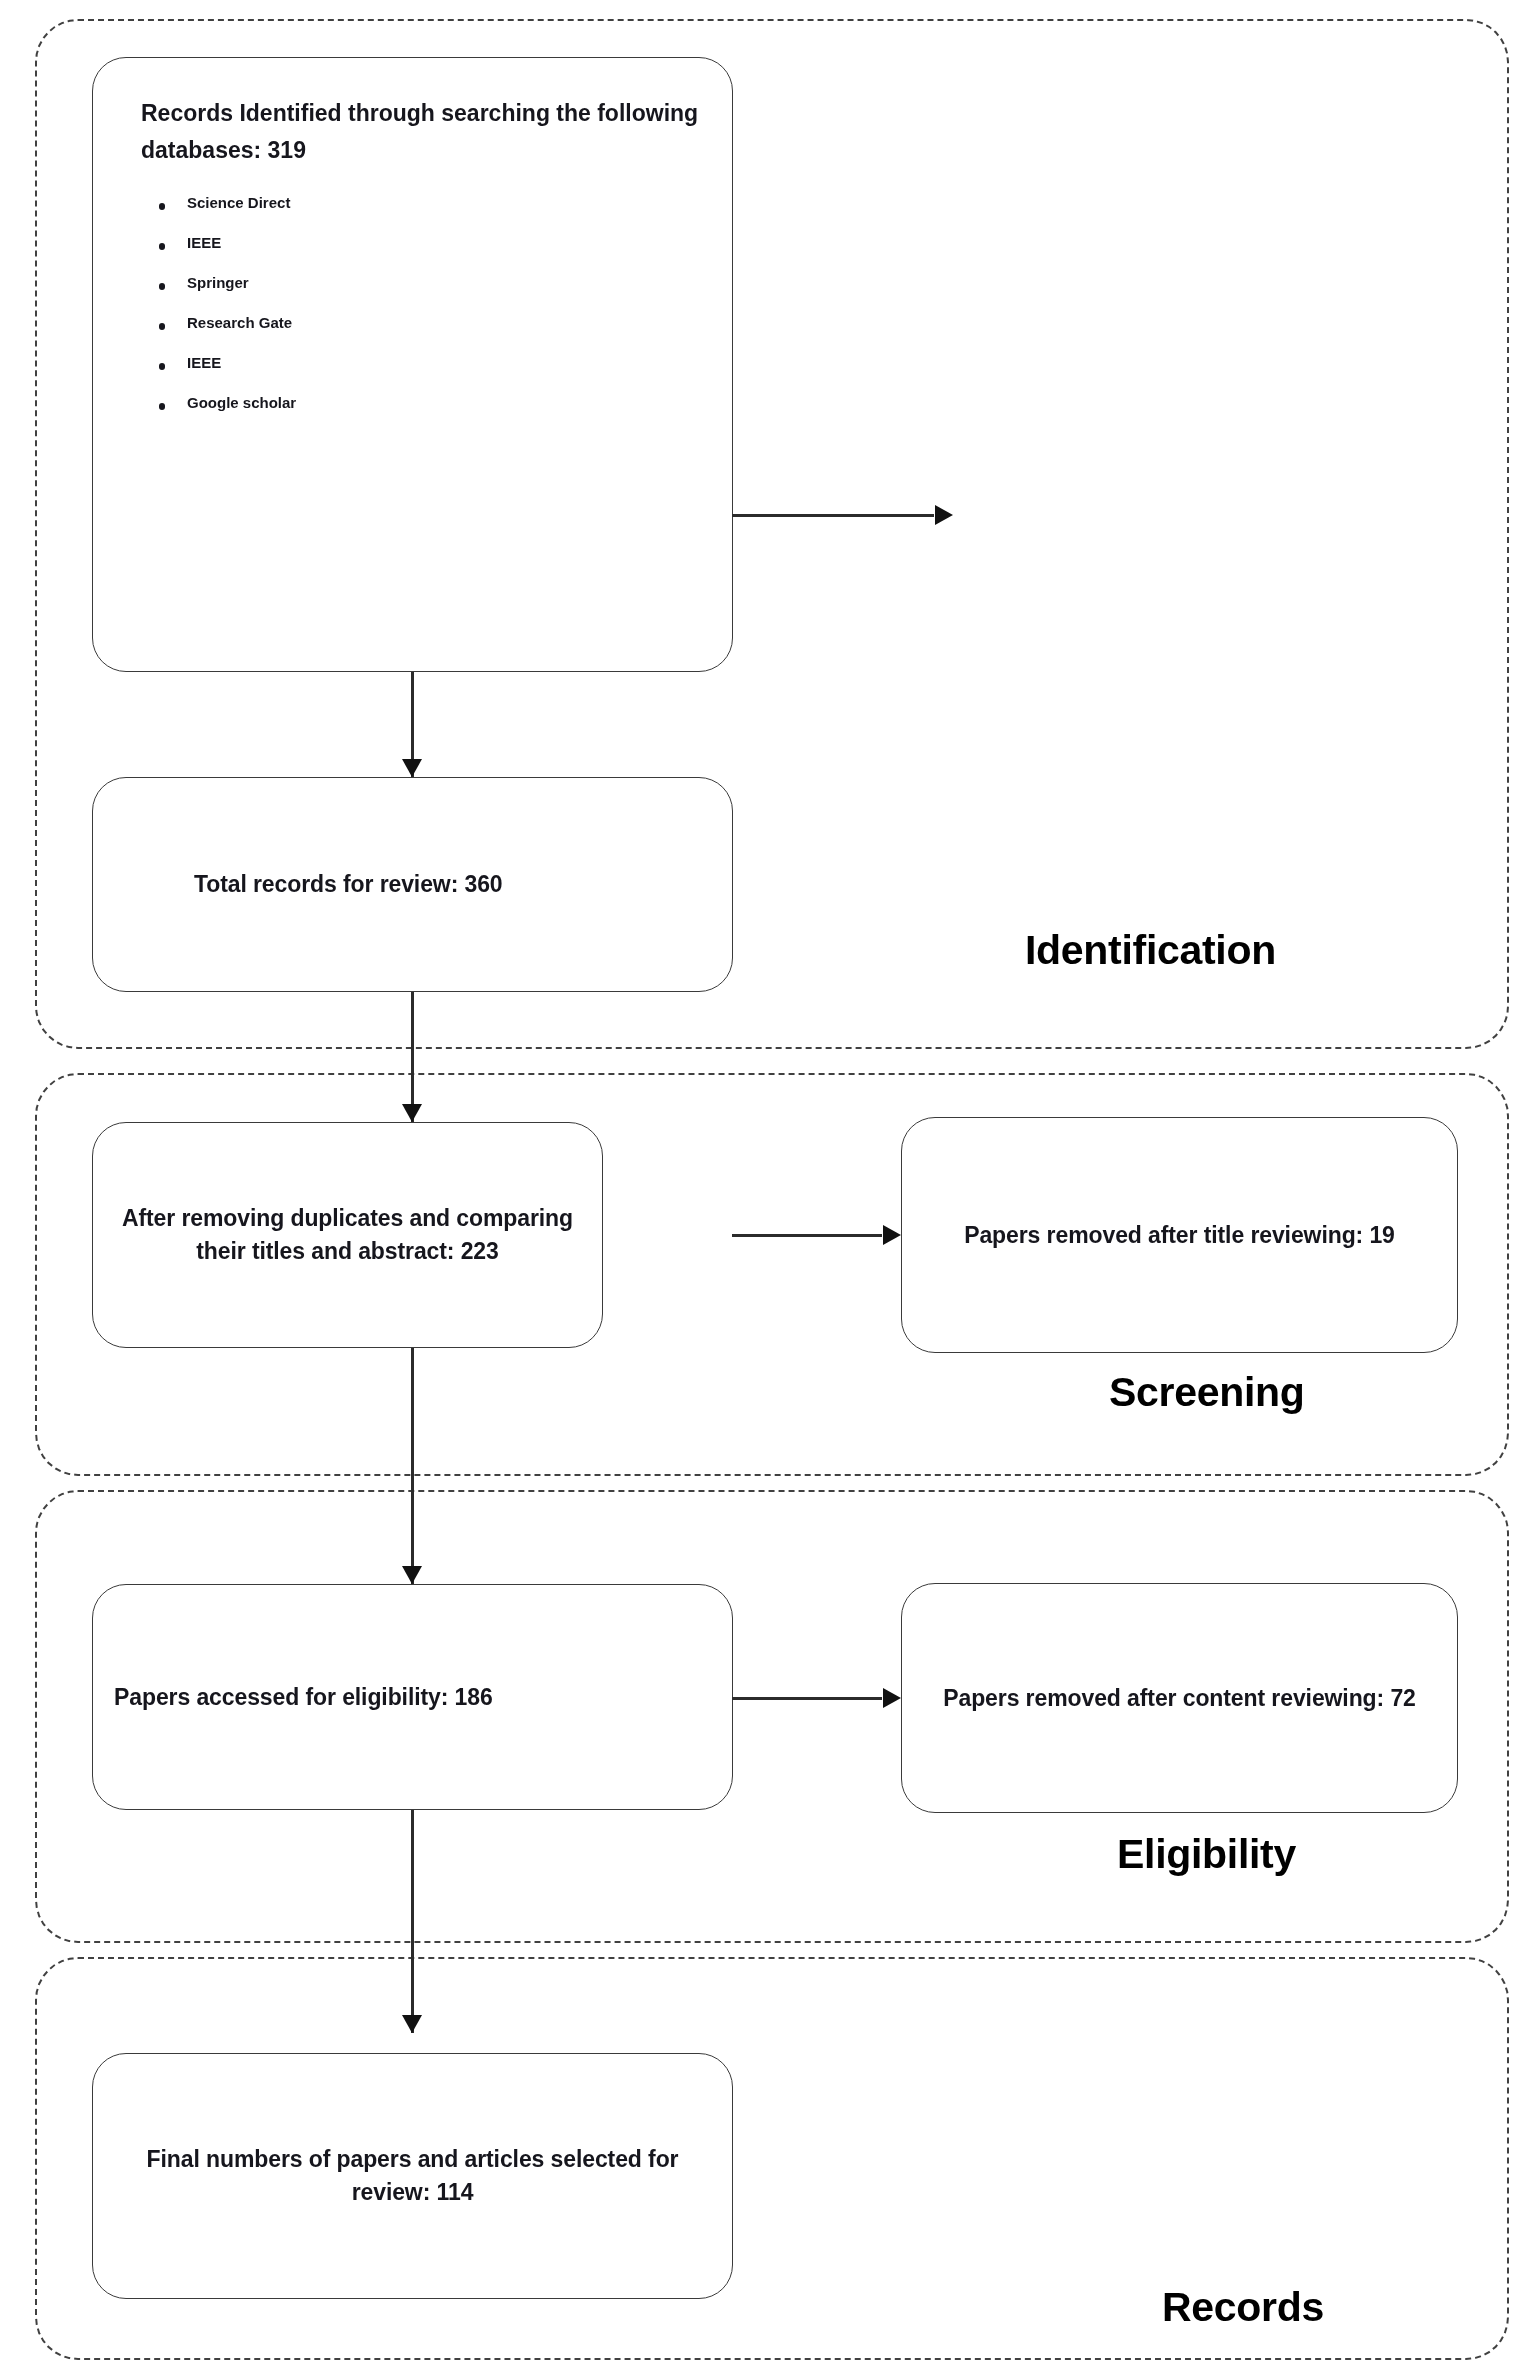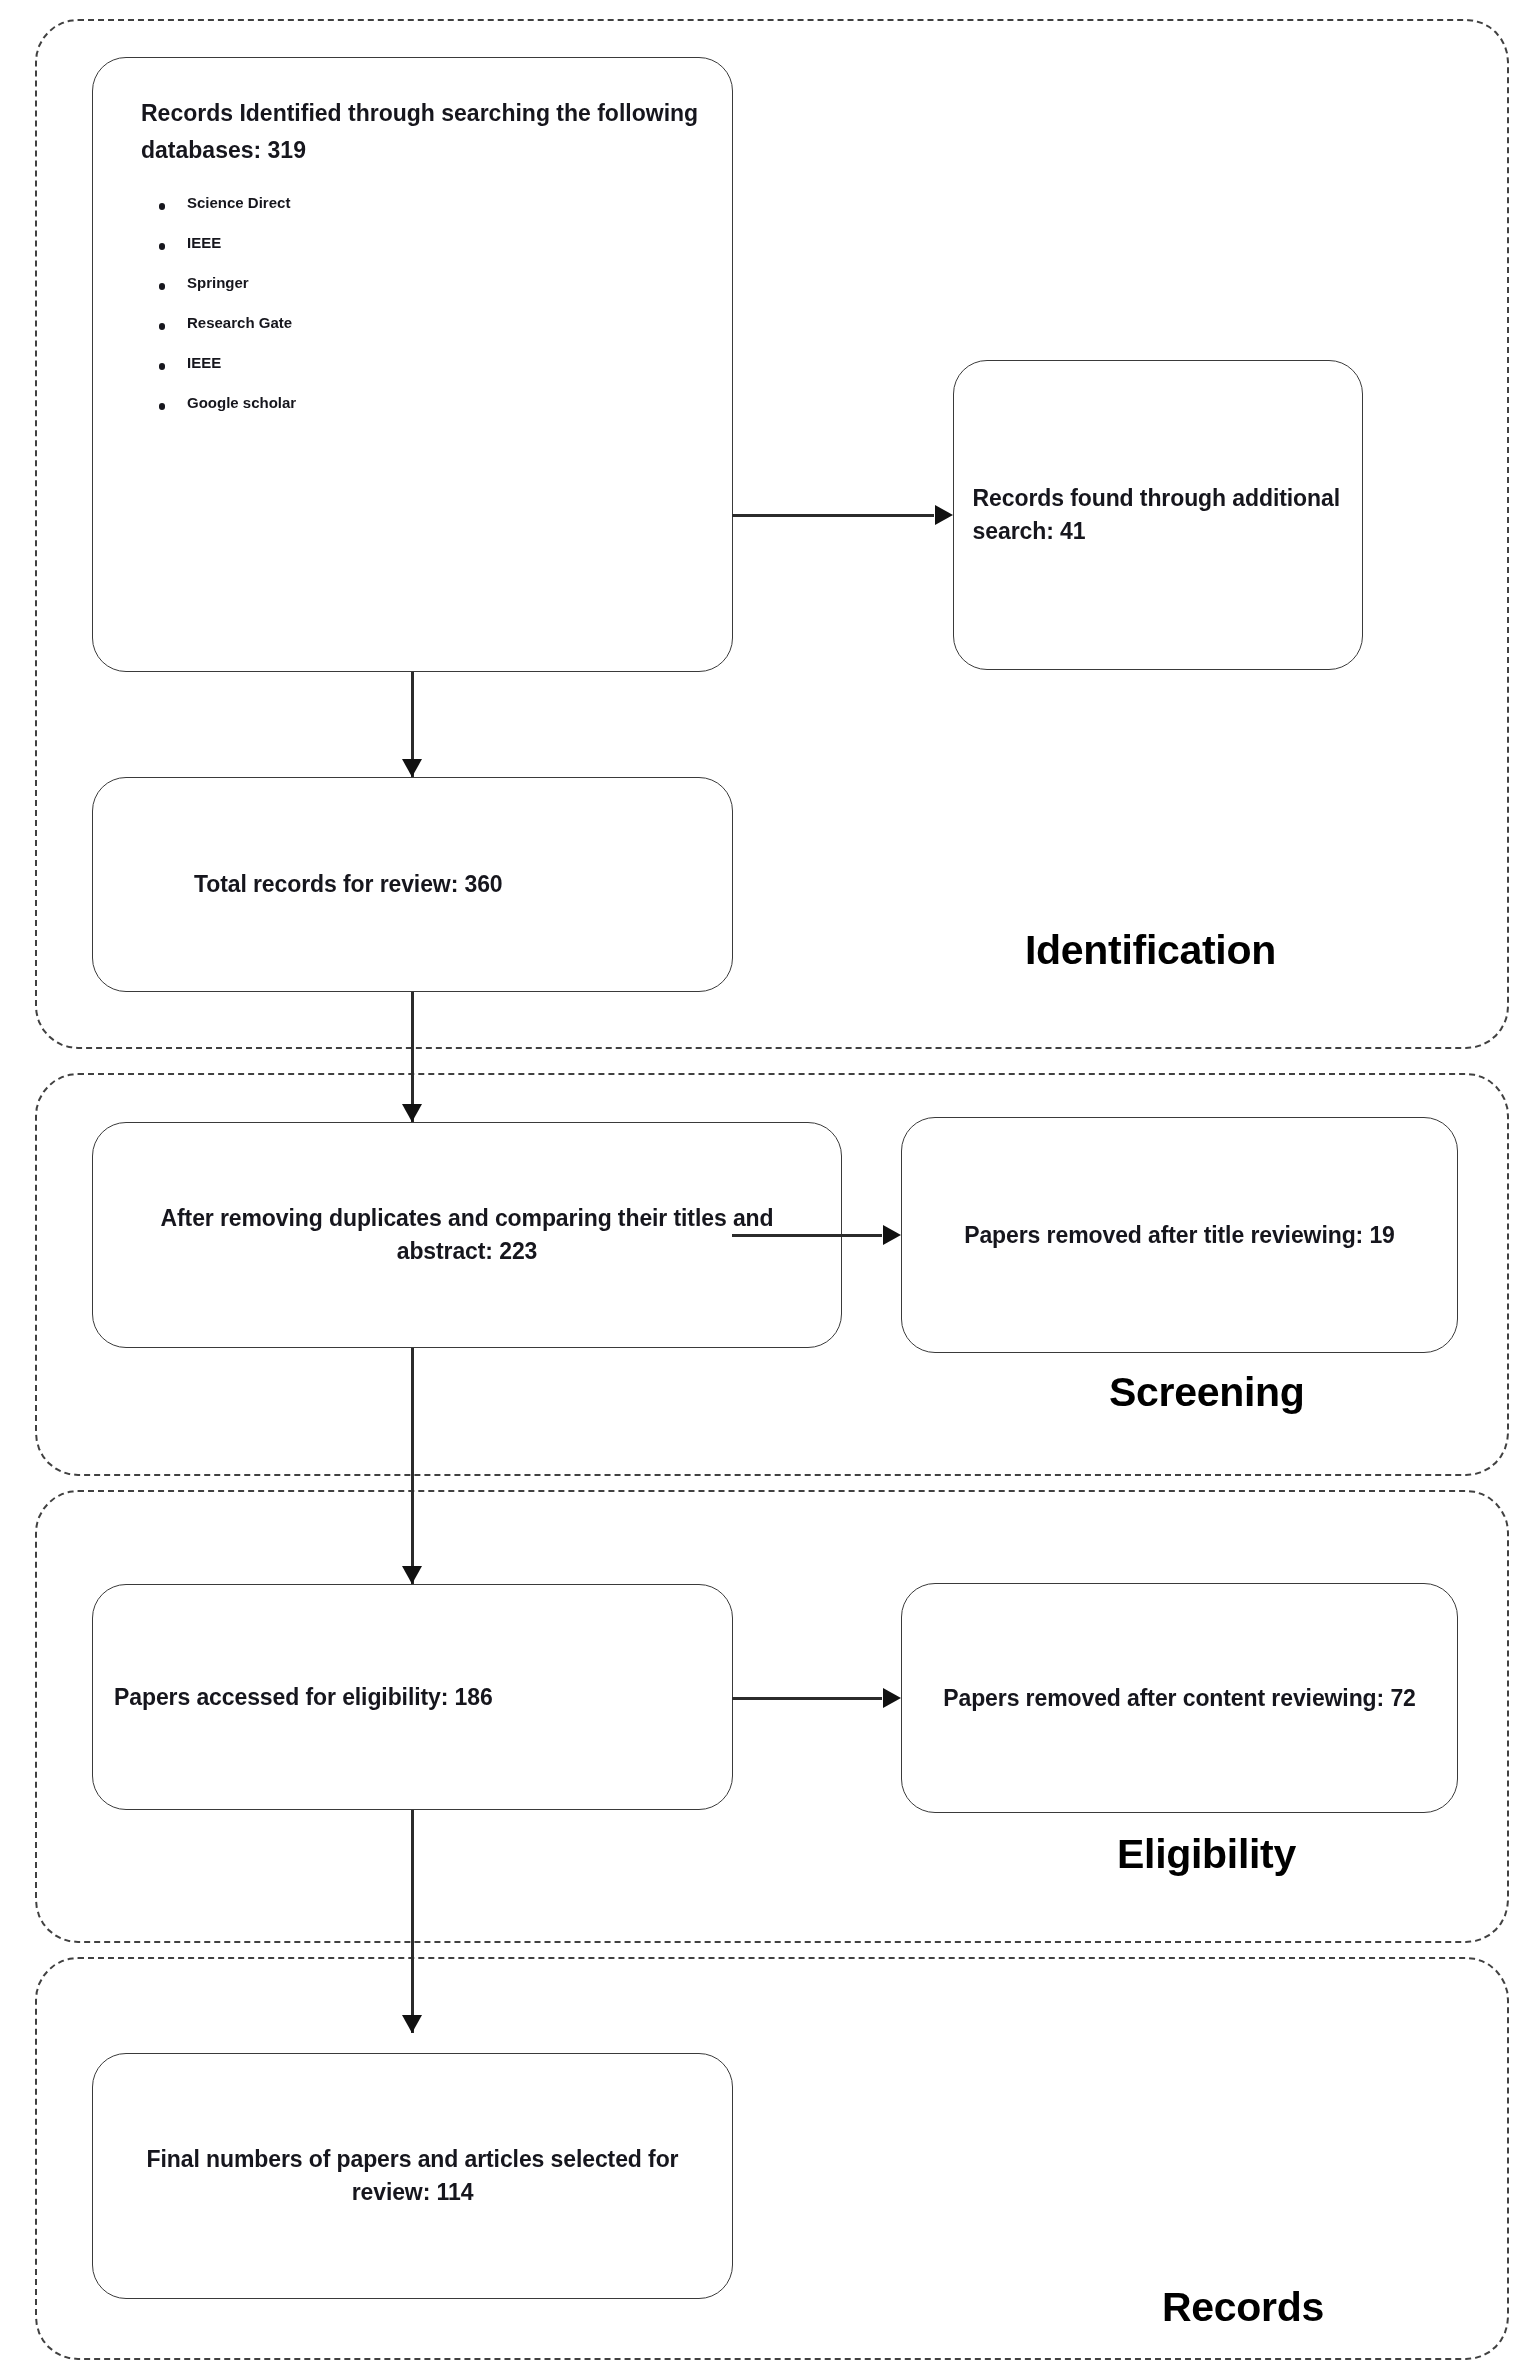--- a/index.html
+++ b/index.html
@@ -130,40 +130,37 @@
     <ul class="db-list">
       <li>Science Direct</li>
       <li>IEEE</li>
       <li>Springer</li>
       <li>Research Gate</li>
       <li>IEEE</li>
       <li>Google scholar</li>
     </ul>
   </div>
 
-  <div class="node align-left" style="left:953px;top:360px;width:410px;height:310px;padding-left:18.6px;">
-    <div class="node-text">Records found through additional search: 41</div>
-  </div>
 
   <div class="conn-h" style="left:732px;top:514px;width:202px;"></div>
   <div class="arrow-right" style="left:935px;top:505px;"></div>
 
   <div class="conn-v" style="left:411px;top:672px;height:106px;"></div>
   <div class="arrow-down" style="left:402px;top:759px;"></div>
 
   <div class="node align-left" style="left:92px;top:777px;width:641px;height:215px;padding-left:101px;">
     <div class="node-text">Total records for review: 360</div>
   </div>
 
   <div class="stage-label" style="left:1025px;top:927px;">Identification</div>
 
   <div class="conn-v" style="left:411px;top:992px;height:130px;"></div>
   <div class="arrow-down" style="left:402px;top:1104px;"></div>
 
-  <div class="node" style="left:92px;top:1122px;width:750px;height:226px;">
+  <div class="node" style="left:92px;top:1122px;width:511px;height:226px;">
     <div class="node-text">After removing duplicates and comparing their titles and abstract: 223</div>
   </div>
 
   <div class="node" style="left:901px;top:1117px;width:557px;height:236px;">
     <div class="node-text">Papers removed after title reviewing: 19</div>
   </div>
 
   <div class="conn-h" style="left:732px;top:1234px;width:150px;"></div>
   <div class="arrow-right" style="left:883px;top:1225px;"></div>
 

